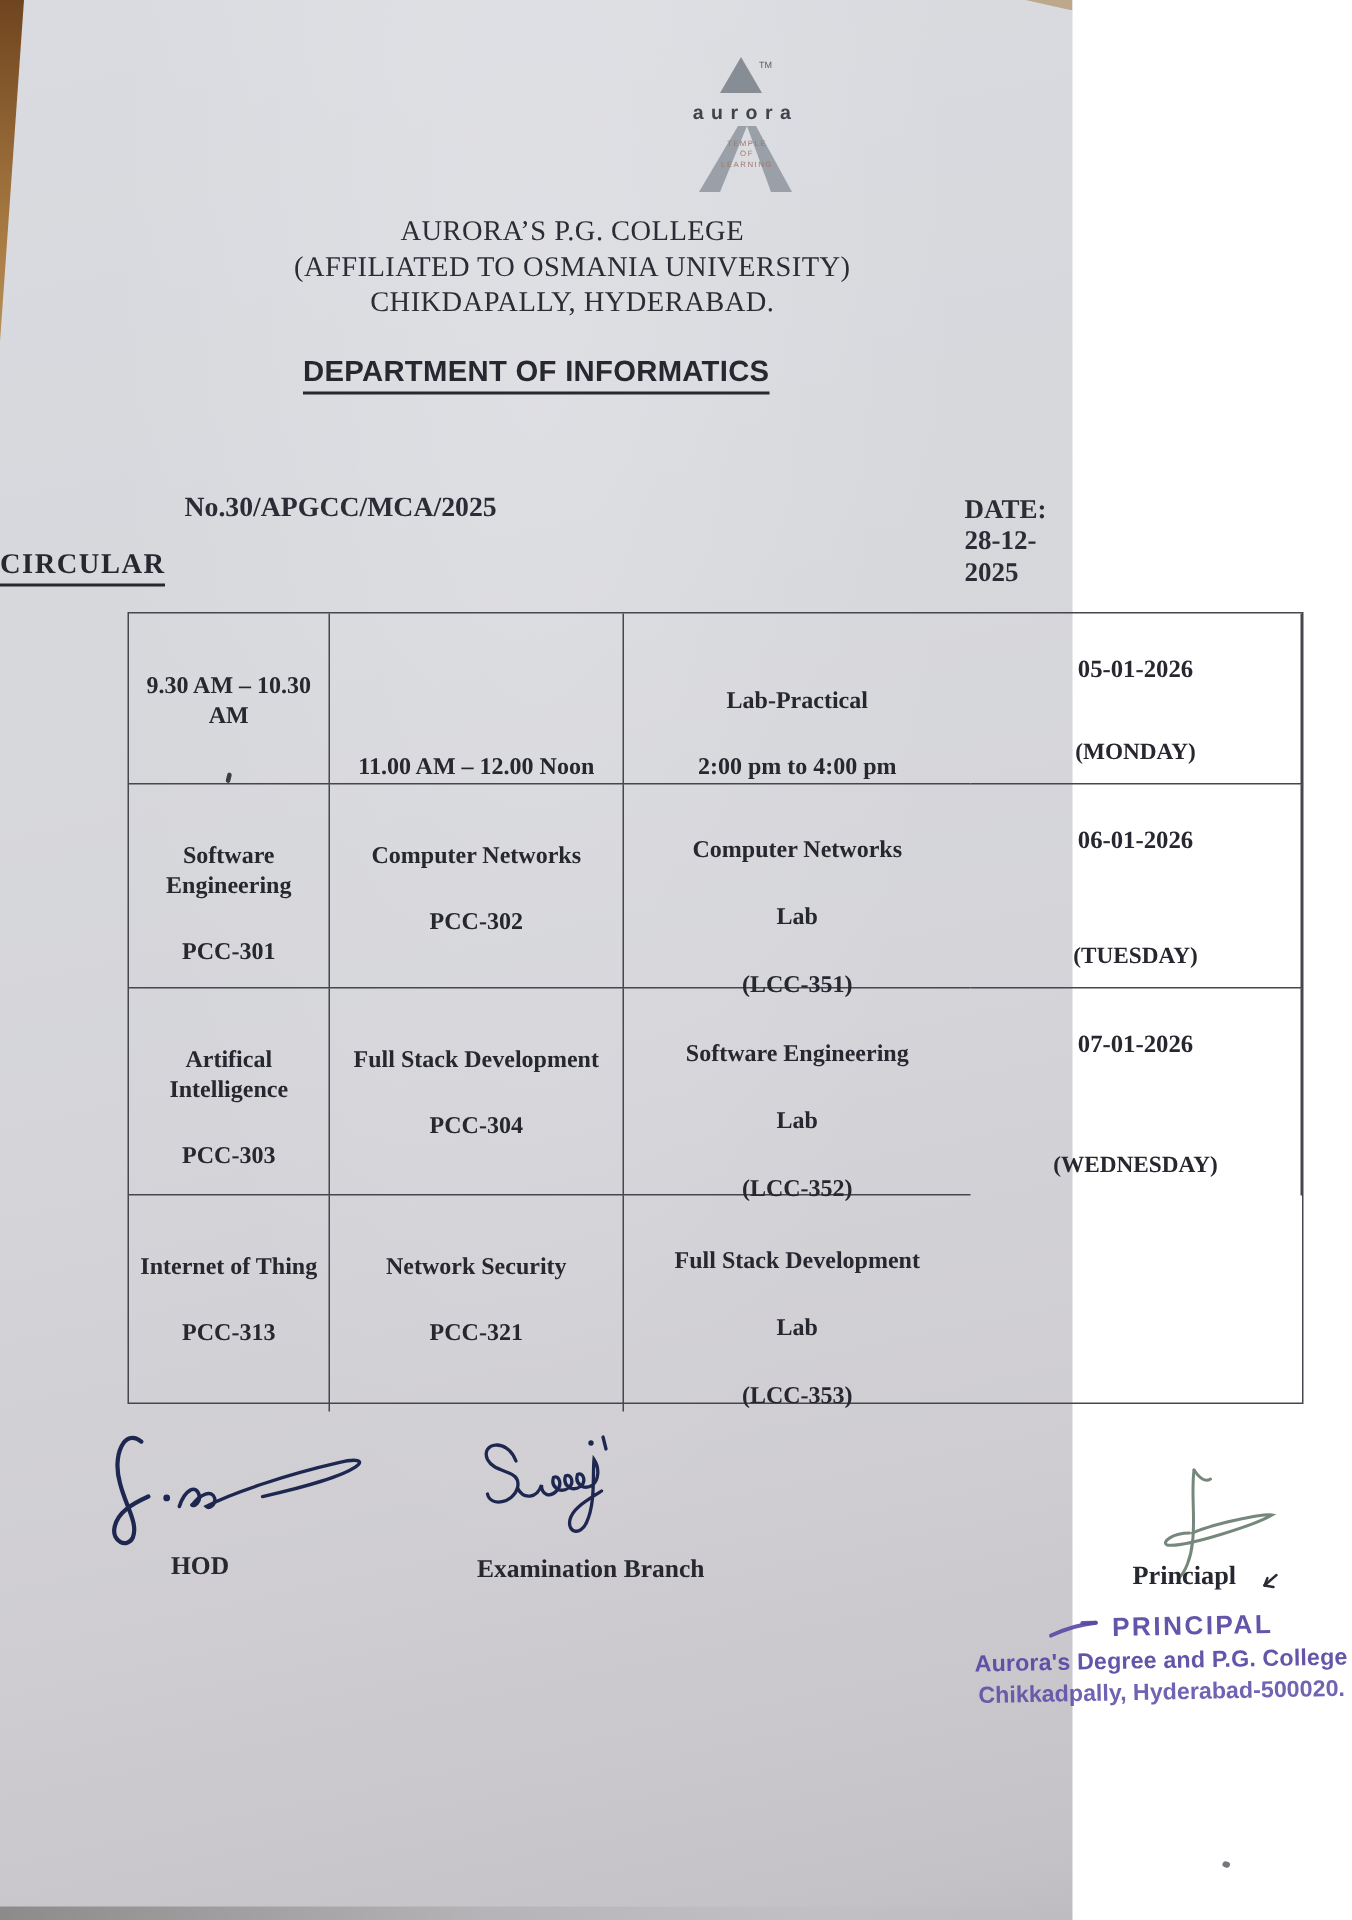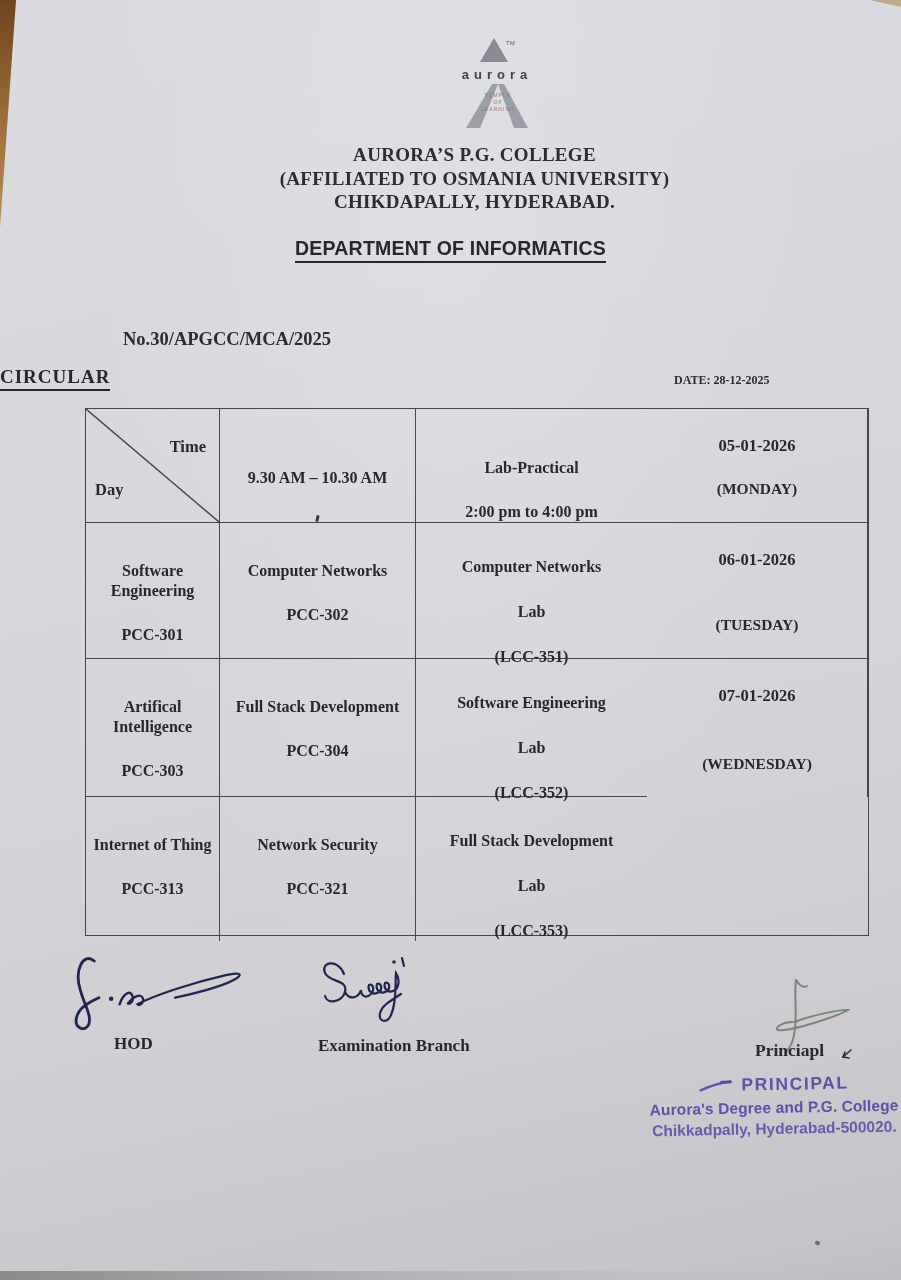--- a/index.html
+++ b/index.html
@@ -1,46 +1,46 @@
 <!DOCTYPE html>
 <html><head>
 <meta charset="utf-8">
 <style>
   * { margin:0; padding:0; box-sizing:border-box; }
   html,body { width:901px; height:1280px; }
   body { font-family:"Liberation Serif","DejaVu Serif",serif; overflow:hidden; }
 
   .page{
-    position:relative; width:901px; height:1280px;
+    position:relative; width:715px; height:1280px;
     background:
       radial-gradient(ellipse at 50% 16%, rgba(255,255,255,.16), rgba(255,255,255,0) 58%),
       linear-gradient(168deg,#dadbe0 0%,#d7d8dc 32%,#d4d4d9 55%,#cfcdd2 78%,#c5c3c8 96%,#bebcc1 100%);
   }
   
   .desk-tl{position:absolute;left:0;top:0;width:16px;height:228px;
     background:linear-gradient(180deg,#6f451f,#a97b43 70%,#b8905a);
     clip-path:polygon(0 0,100% 0,0 100%);}
   .desk-tr{position:absolute;right:0;top:0;width:34px;height:7px;background:#bda88c;
     clip-path:polygon(8% 0,100% 0,100% 100%);}
   .bottom-shade{position:absolute;left:0;bottom:0;width:100%;height:9px;
     background:linear-gradient(to right, rgba(120,118,116,.75), rgba(150,148,148,.35) 45%, rgba(170,168,168,.08) 75%, rgba(170,168,168,0));}
 
   
   .logo{ position:absolute; left:440px; top:34px; width:116px; height:100px; }
 
   
   .college-head{ position:absolute; left:0; top:143px; width:100%; text-align:center;
-    font-weight:bold; font-size:19px; line-height:23.5px; letter-spacing:.3px; color:#2b2c35;padding-left:48px;}
+    font-weight:normal; font-size:19px; line-height:23.5px; letter-spacing:.3px; color:#2b2c35;padding-left:48px;}
   .dept-wrap{ position:absolute; left:0; top:237px; width:100%; text-align:center; }
   .dept{ display:inline-block; font-family:"Liberation Sans","DejaVu Sans",sans-serif;
     font-weight:bold; font-size:19.5px; color:#26272f; letter-spacing:.2px;
     border-bottom:2px solid #26272f; padding-bottom:1px;}
 
   .ref-no{ position:absolute; left:123px; top:329px; font-weight:bold; font-size:18.5px; color:#2b2c35;}
-  .date-line{ position:absolute; left:674px; top:329px; font-weight:bold; font-size:12px; color:#2b2c35;margin-top:44px;}
+  .date-line{ position:absolute; left:643px; top:329px; font-weight:bold; font-size:18px; color:#2b2c35;}
   .circular-wrap{ position:absolute; left:0; top:366px; width:100%; text-align:left;}
   .circular{ display:inline-block; font-weight:bold; font-size:19px; letter-spacing:1px;
     color:#26272f; border-bottom:2px solid #26272f; padding-bottom:1px;}
 
   
   .tt{ position:absolute; left:85px; top:408px; width:784px; height:528px;
     display:grid; grid-template-columns:134px 196px 231px 1fr;
     grid-template-rows:114px 136px 138px 1fr;
     border:1.6px solid #45464e; background:transparent;
     font-weight:bold; font-size:16px; color:#26272f;}
@@ -51,21 +51,21 @@
 
   .c-corner{ position:relative; }
   .c-corner svg{ position:absolute; inset:0; width:100%; height:100%; }
   .corner-time{ position:absolute; top:28px; right:13px; font-size:16.5px;}
   .corner-day{ position:absolute; bottom:22px; left:9px; font-size:16.5px;}
 
   .c-slot{ justify-content:flex-end; padding-top:36px; gap:17px; line-height:20px;}
   .stray-mark{ width:3px; height:7px; background:#3c3d42; border-radius:2px;
     transform:rotate(14deg); margin-top:10px;}
 
-  .c-datecell{ justify-content:space-between; padding:27px 2px 24px; }
+  .c-datecell{ justify-content:space-between; padding:27px 2px 11px; }
   .d-date{ font-size:16.5px; }
   .d-day{ font-size:15.5px; white-space:nowrap; }
 
   .c-subj{ justify-content:flex-start; padding-top:38px; gap:24px; line-height:20px;}
   .c-lab{ justify-content:flex-start; padding-top:33px; gap:20px; line-height:21px;}
 
   
   .sig-hod{ position:absolute; left:66px; top:948px; width:188px; height:90px;}
   .lbl-hod{ position:absolute; left:114px; top:1034px; font-weight:bold; font-size:17px; color:#26272f;}
   .sig-sureeja{ position:absolute; left:314px; top:954px; width:134px; height:74px;}
@@ -119,30 +119,26 @@
 
   <div class="ref-no">No.30/APGCC/MCA/2025</div>
   <div class="date-line">DATE: 28-12-2025</div>
 
   <div class="circular-wrap">
     <span class="circular">CIRCULAR</span>
   </div>
 
   <div class="tt">
 
-    <div class="cell c-corner">
-      <svg viewBox="0 0 100 100" preserveAspectRatio="none">
-        <line x1="0" y1="0" x2="100" y2="100" stroke="#45464e" stroke-width="1.4" vector-effect="non-scaling-stroke"></line>
-      </svg>
-      <span class="corner-time">Time</span>
-      <span class="corner-day">Day</span>
-    </div>
     <div class="cell c-slot">
       <span>9.30 AM – 10.30 AM</span>
       <span class="stray-mark"></span>
+    </div>
+    <div class="cell c-slot">
+      <span>11.00 AM – 12.00 Noon</span>
     </div>
     <div class="cell c-slot lastcol">
       <span>Lab-Practical</span>
       <span>2:00 pm to 4:00 pm</span>
     </div>
 
     <div class="cell c-datecell">
       <span class="d-date">05-01-2026</span>
       <span class="d-day">(MONDAY)</span>
     </div>

